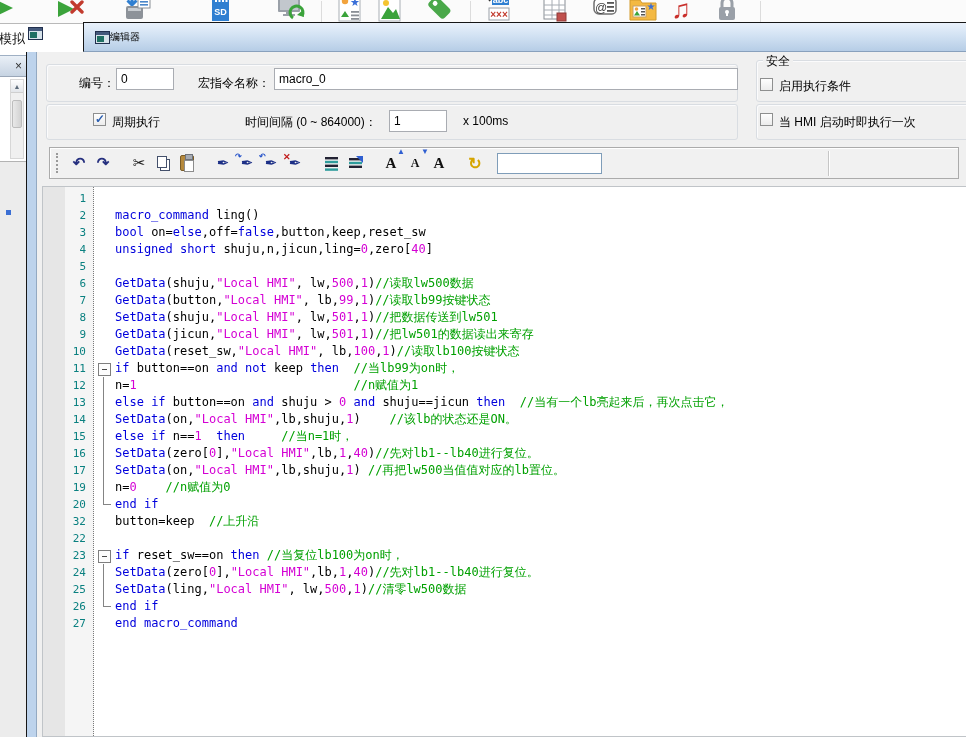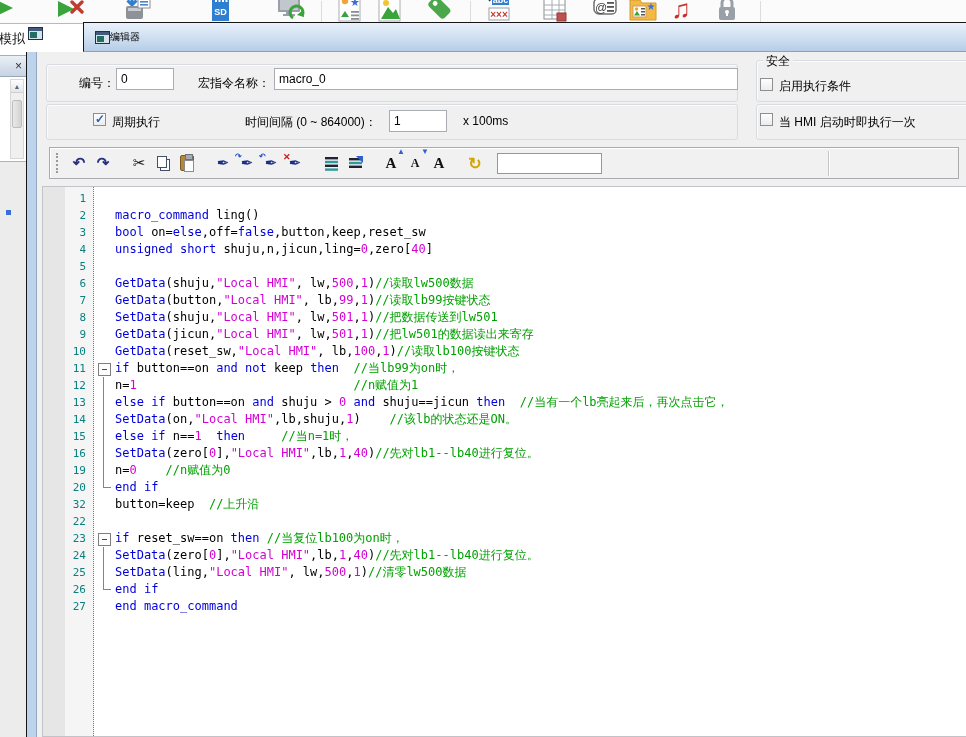--- a/index.html
+++ b/index.html
@@ -382,20 +382,25 @@
             <span class="ln" style="color: rgb(10, 128, 128);">15</span>
             <span class="fm mid"></span>
             <span class="cd"><span style="color: rgb(0, 0, 220);">else</span><span style="color: rgb(0, 0, 0);"> </span><span style="color: rgb(0, 0, 220);">if</span><span style="color: rgb(0, 0, 0);"> n==</span><span style="color: rgb(212, 0, 212);">1</span><span style="color: rgb(0, 0, 0);">  </span><span style="color: rgb(0, 0, 220);">then</span><span style="color: rgb(0, 0, 0);">     </span><span style="color: rgb(0, 160, 0);">//当n=1时，</span></span>
           </div>
           <div class="cl">
             <span class="ln" style="color: rgb(10, 128, 128);">16</span>
             <span class="fm mid"></span>
             <span class="cd"><span style="color: rgb(0, 0, 220);">SetData</span><span style="color: rgb(0, 0, 0);">(zero[</span><span style="color: rgb(212, 0, 212);">0</span><span style="color: rgb(0, 0, 0);">],</span><span style="color: rgb(212, 0, 212);">"Local HMI"</span><span style="color: rgb(0, 0, 0);">,lb,</span><span style="color: rgb(212, 0, 212);">1</span><span style="color: rgb(0, 0, 0);">,</span><span style="color: rgb(212, 0, 212);">40</span><span style="color: rgb(0, 0, 0);">)</span><span style="color: rgb(0, 160, 0);">//先对lb1--lb40进行复位。</span></span>
           </div>
           <div class="cl">
+            <span class="ln" style="color: rgb(10, 128, 128);">17</span>
+            <span class="fm mid"></span>
+            <span class="cd"><span style="color: rgb(0, 0, 220);">SetData</span><span style="color: rgb(0, 0, 0);">(on,</span><span style="color: rgb(212, 0, 212);">"Local HMI"</span><span style="color: rgb(0, 0, 0);">,lb,shuju,</span><span style="color: rgb(212, 0, 212);">1</span><span style="color: rgb(0, 0, 0);">) </span><span style="color: rgb(0, 160, 0);">//再把lw500当值值对应的lb置位。</span></span>
+          </div>
+          <div class="cl">
             <span class="ln" style="color: rgb(10, 128, 128);">19</span>
             <span class="fm mid"></span>
             <span class="cd"><span style="color: rgb(0, 0, 0);">n=</span><span style="color: rgb(212, 0, 212);">0</span><span style="color: rgb(0, 0, 0);">    </span><span style="color: rgb(0, 160, 0);">//n赋值为0</span></span>
           </div>
           <div class="cl">
             <span class="ln" style="color: rgb(10, 128, 128);">20</span>
             <span class="fm end"></span>
             <span class="cd"><span style="color: rgb(0, 0, 220);">end</span><span style="color: rgb(0, 0, 0);"> </span><span style="color: rgb(0, 0, 220);">if</span></span>
           </div>
           <div class="cl">

